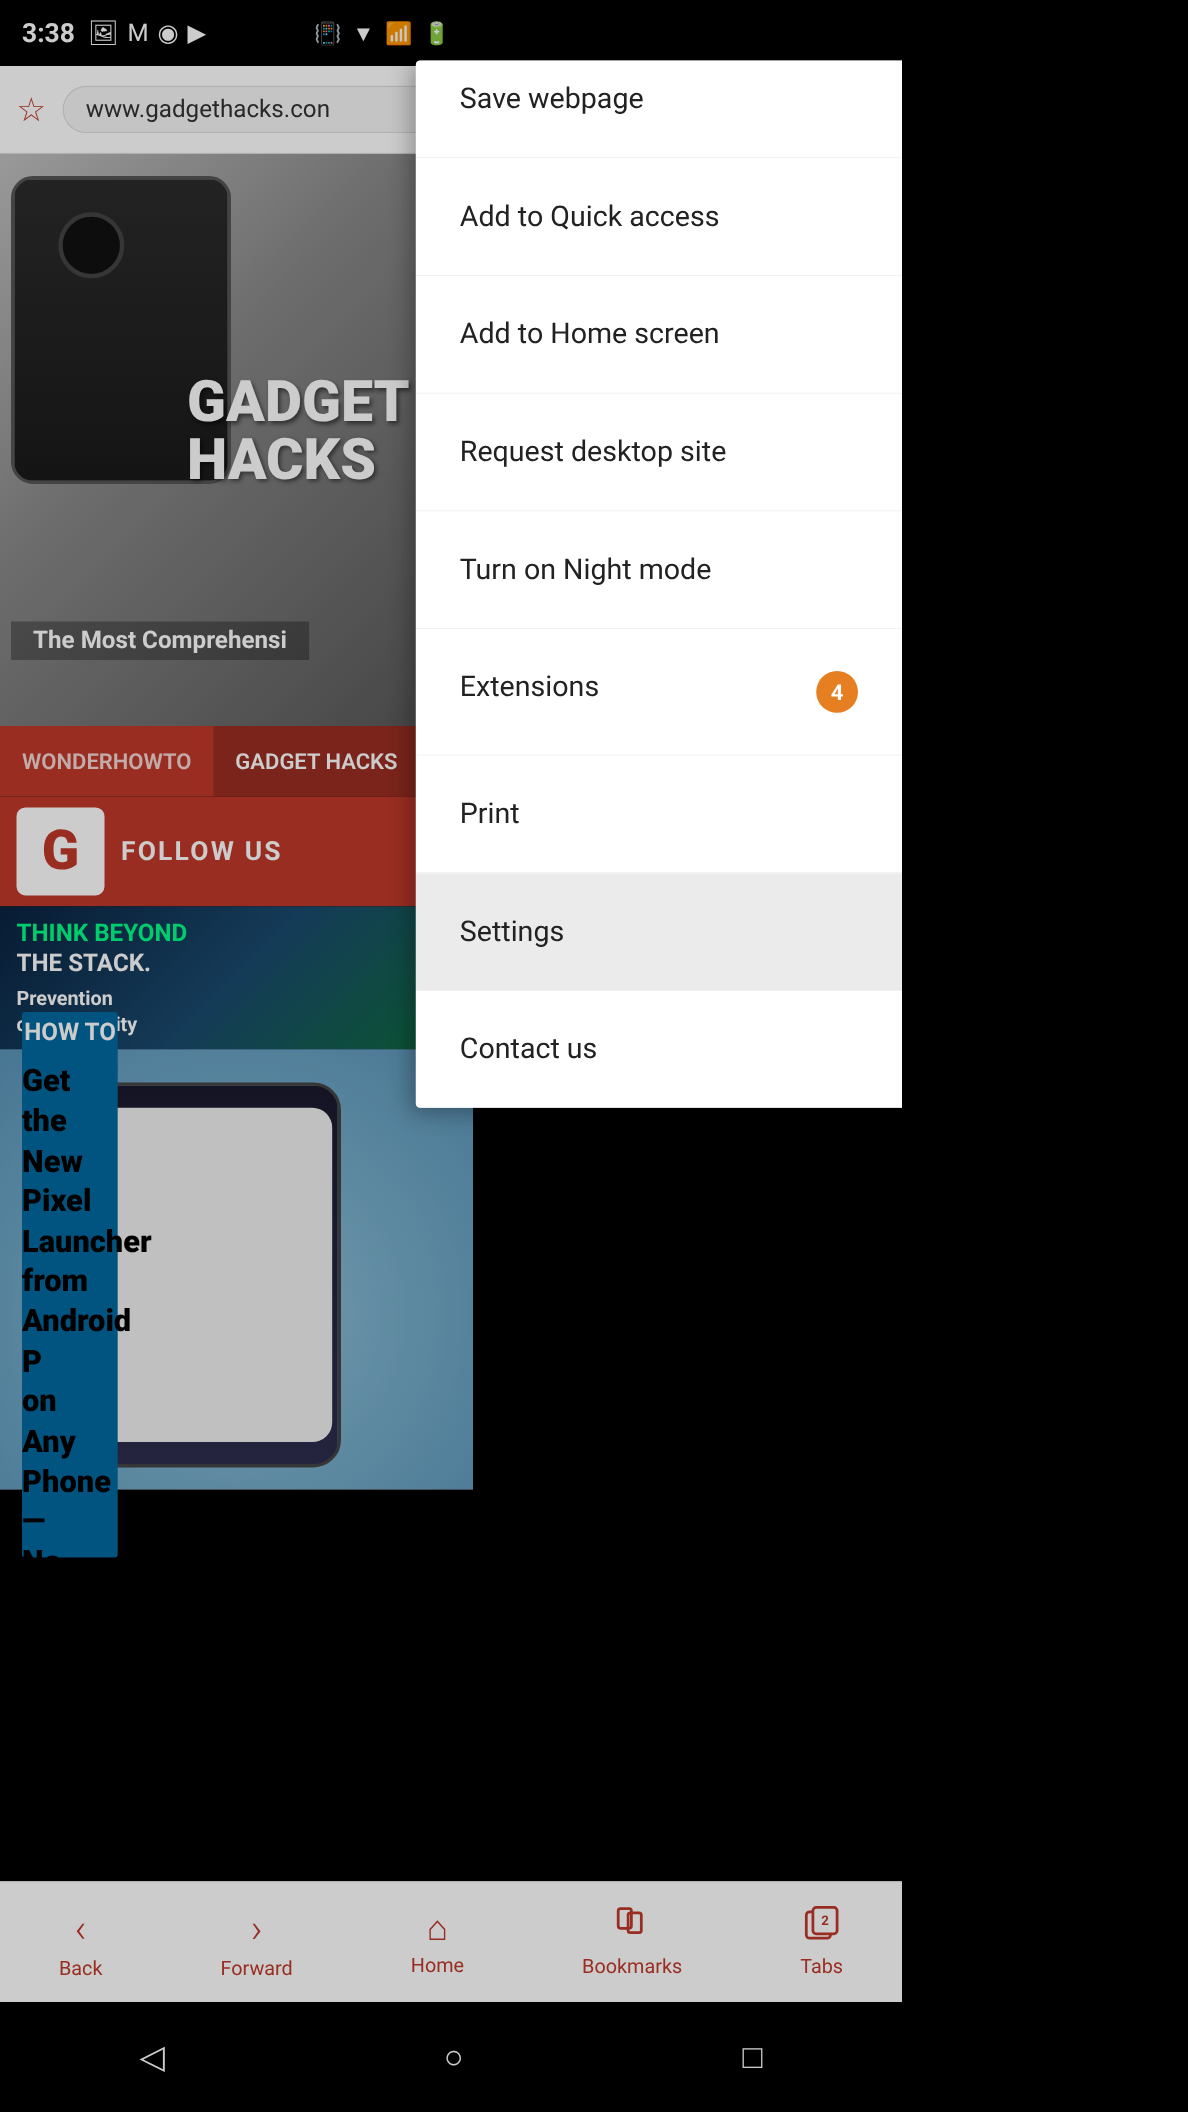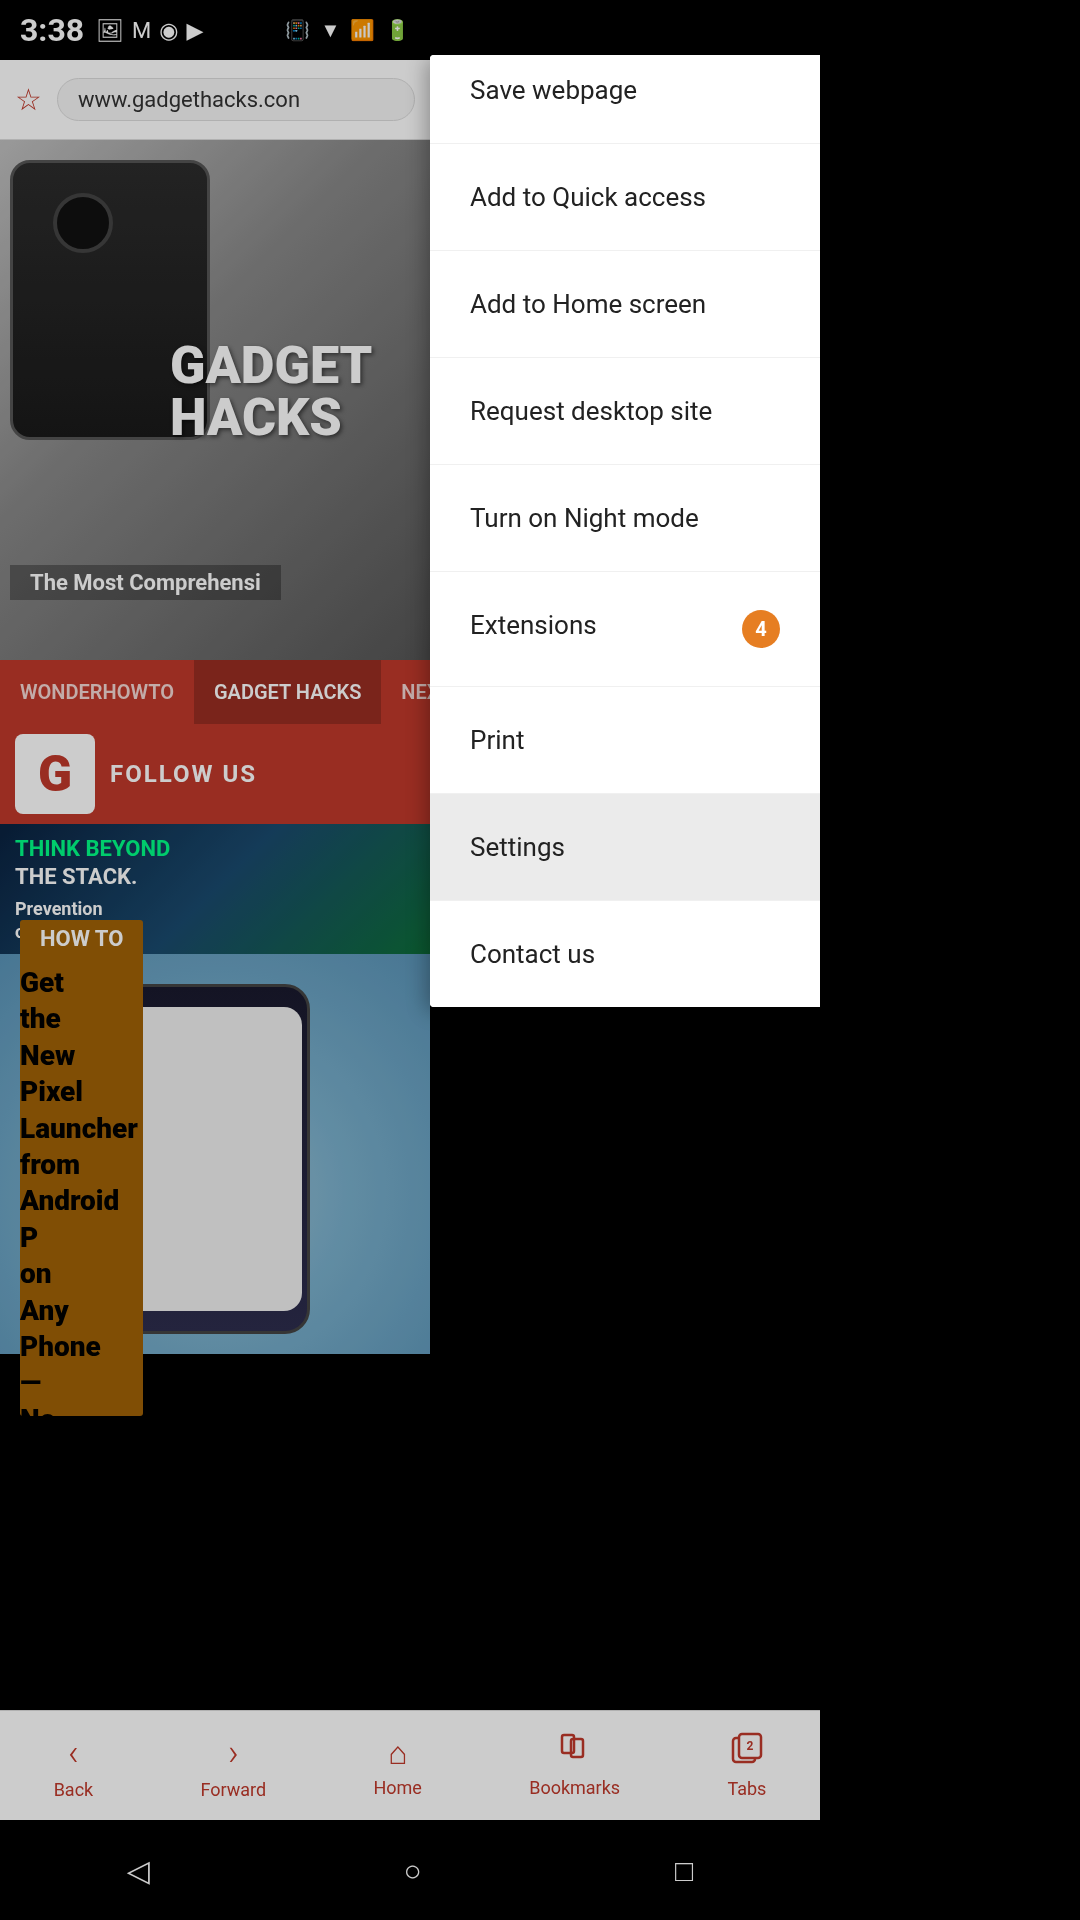--- a/index.html
+++ b/index.html
@@ -26,21 +26,21 @@
       position: relative;
       z-index: 10;
     }
     .status-bar-left {
       display: flex;
       align-items: center;
       gap: 12px;
     }
     .status-time {
       color: #fff;
-      font-size: 32px;
+      font-size: 24px;
       font-weight: bold;
     }
     .status-icons {
       display: flex;
       align-items: center;
       gap: 8px;
     }
     .status-icon {
       color: #fff;
       font-size: 22px;
@@ -251,25 +251,25 @@
       background: #f0f0f0;
       border-radius: 18px;
       overflow: hidden;
     }
 
     
     .how-to-badge {
       position: absolute;
       bottom: 504px;
       left: 20px;
-      background: #a16207;
+      background: #0369a1;
       color: #fff;
       font-size: 22px;
       font-weight: bold;
-      padding: 6px 20px;
+      padding: 6px 2px;
       border-radius: 3px;
       z-index: 2;
     }
     .article-title {
       font-size: 28px;
       font-weight: 900;
       color: #000;
       line-height: 1.3;
     }
 
@@ -331,21 +331,21 @@
       width: 820px;
       height: 1920px;
       background: rgba(0,0,0,0.2);
       z-index: 20;
     }
 
     .dropdown-menu {
       position: absolute;
       top: 55px;
       right: 0;
-      width: 390px;
+      width: 442px;
       background: #fff;
       border-radius: 4px 0 0 4px;
       box-shadow: -4px 4px 20px rgba(0,0,0,0.3);
       z-index: 30;
       overflow: hidden;
     }
 
     .menu-item {
       width: 100%;
       padding: 38px 40px;

